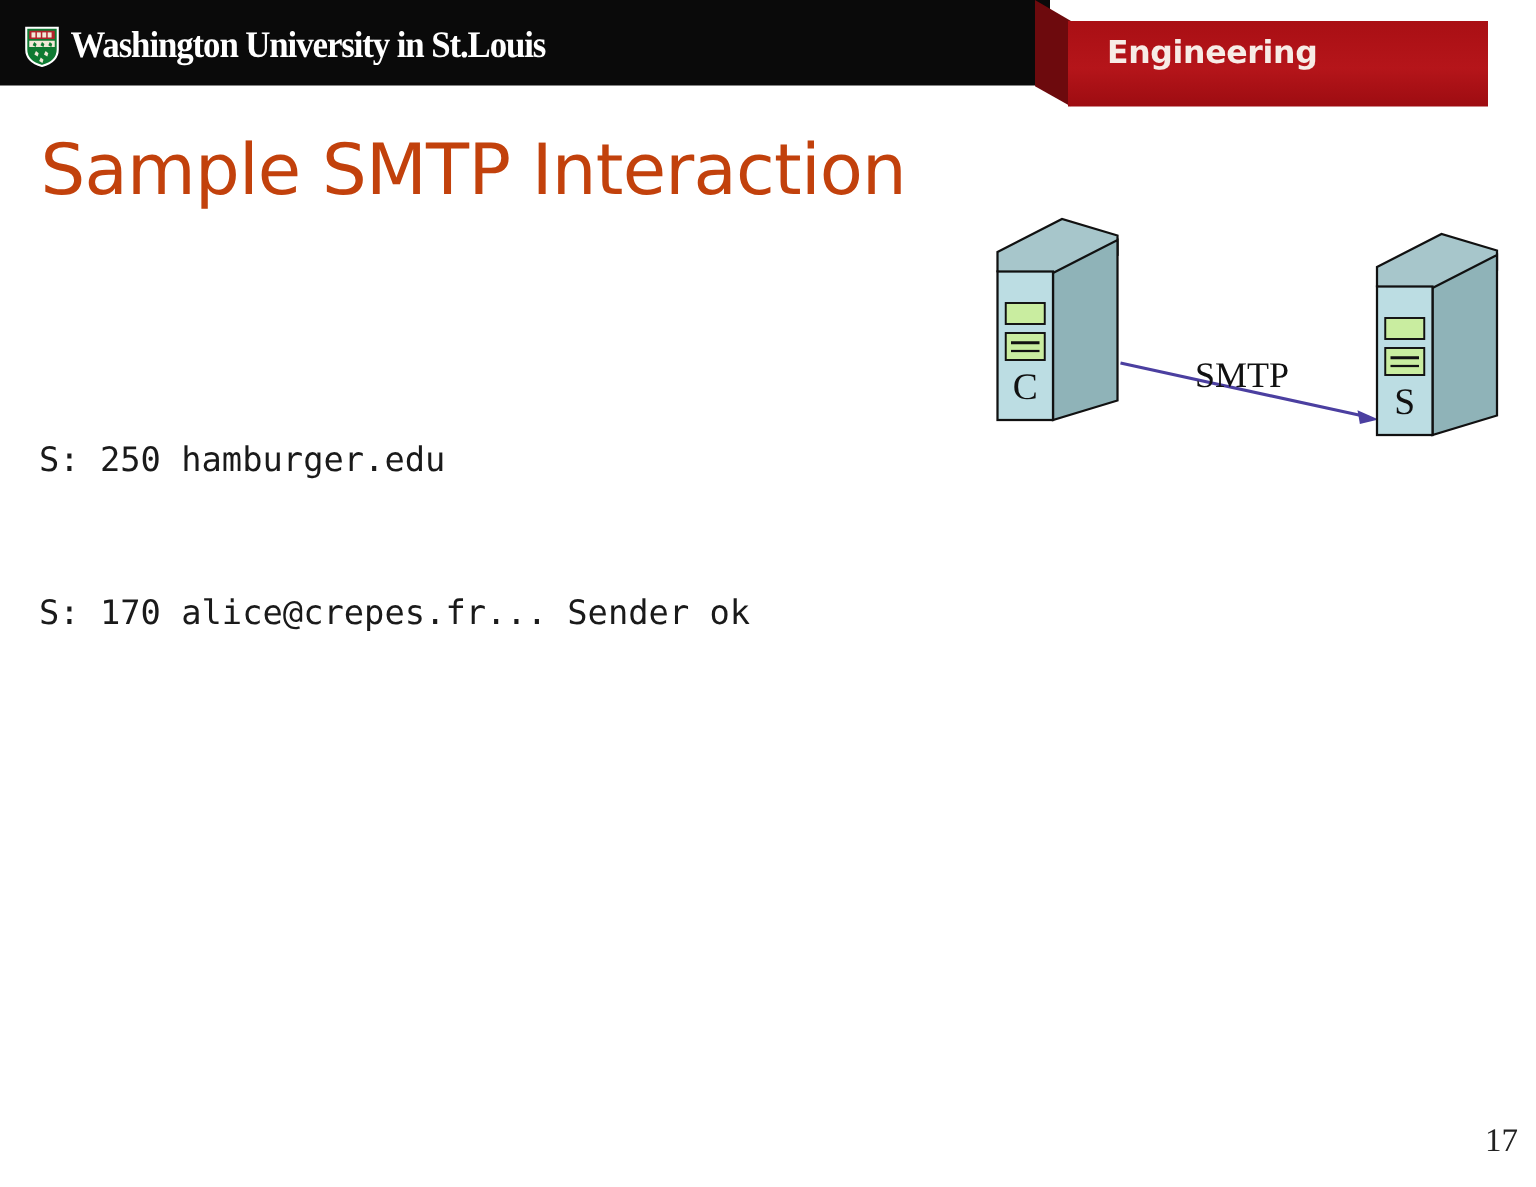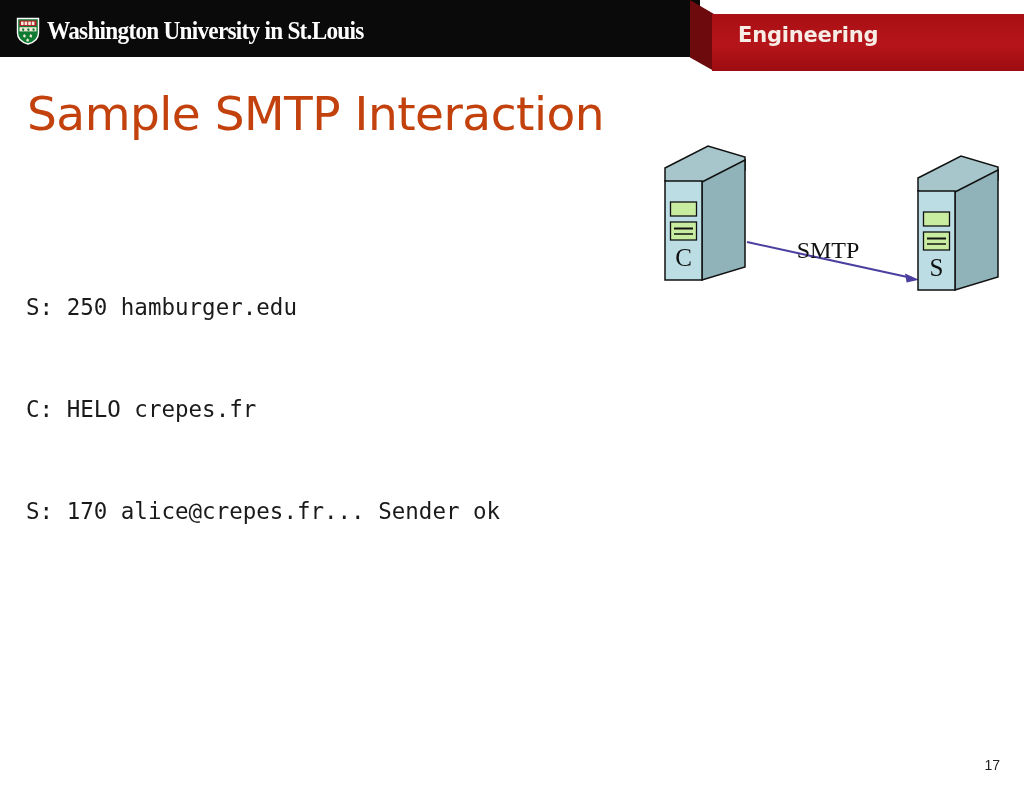--- a/index.html
+++ b/index.html
@@ -44,21 +44,21 @@
     top: 0;
     width: 24px;
     height: 71px;
     background: #6d0a0d;
     clip-path: polygon(0 0, 100% 14px, 100% 100%, 0 81%);
   }
   .header-red {
     position: absolute;
     left: 712px;
     top: 14px;
-    width: 312px;
+    width: 280px;
     height: 57px;
     background: #b01116;
     background: linear-gradient(180deg, #a90f14 0%, #b5151a 55%, #9d0c11 100%);
   }
   .header-red-label {
     position: absolute;
     left: 26px;
     top: 9px;
     color: #f7ece6;
     font-family: "DejaVu Sans", sans-serif;
@@ -116,24 +116,24 @@
     white-space: pre;
   }
   .transcript .line {
     white-space: pre;
     height: 34px;
   }
 
   
   .page-number {
     position: absolute;
-    right: 24px;
+    right: 12px;
     bottom: 18px;
-    font-family: Liberation Sans, sans-serif;
-    font-size: 14px;
+    font-family: Liberation Serif, serif;
+    font-size: 22px;
     color: #222222;
   }
 
   
   .diagram {
     position: absolute;
     left: 640px;
     top: 130px;
     width: 384px;
     height: 210px;
@@ -175,21 +175,20 @@
     <div class="header-red">
       <span class="header-red-label">Engineering</span>
     </div>
 
   </div>
 
   <div class="slide-title">Sample SMTP Interaction</div>
 
   <div class="transcript">
     <div class="line">S: 250 hamburger.edu</div>
-    <div class="line">C: HELO crepes.fr</div>
     <div class="line">S: 170 alice@crepes.fr... Sender ok</div>
     
     
     
     
     
     
     
     
     

